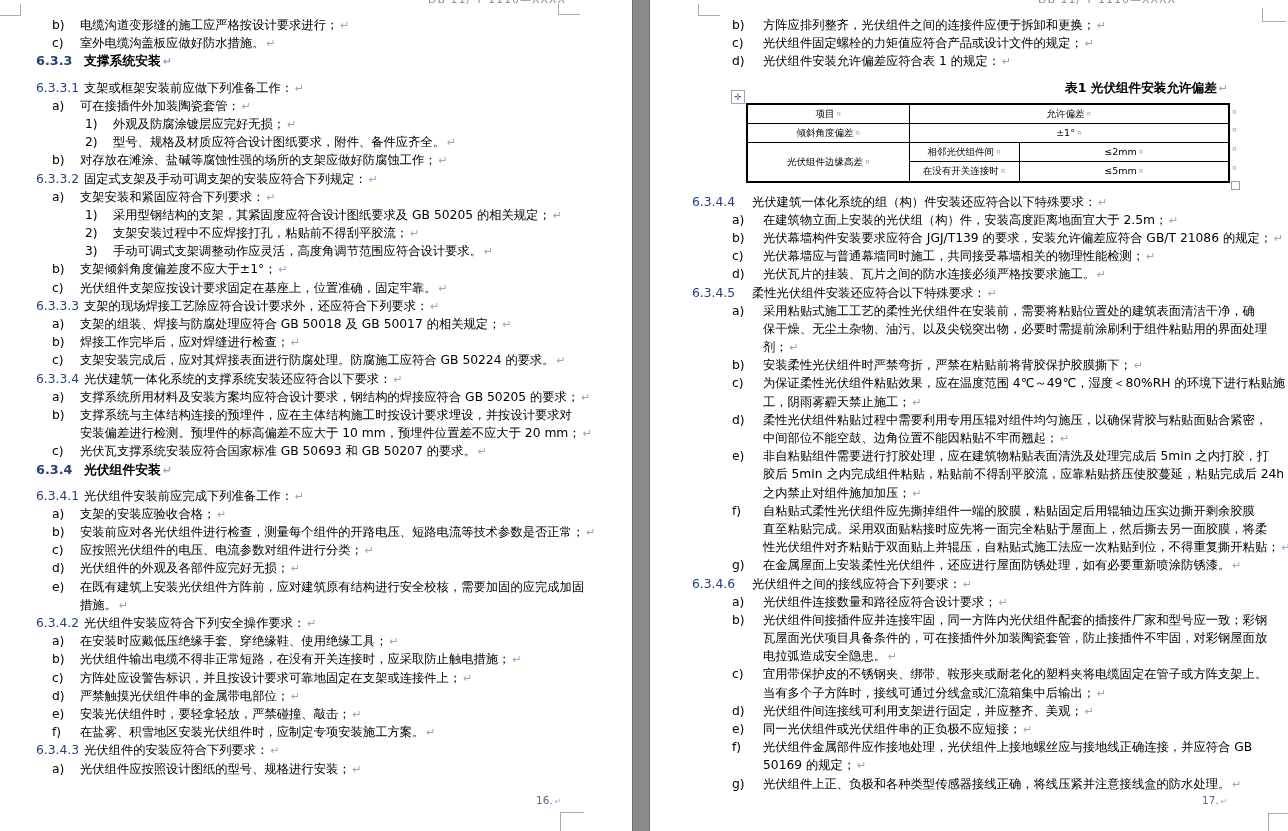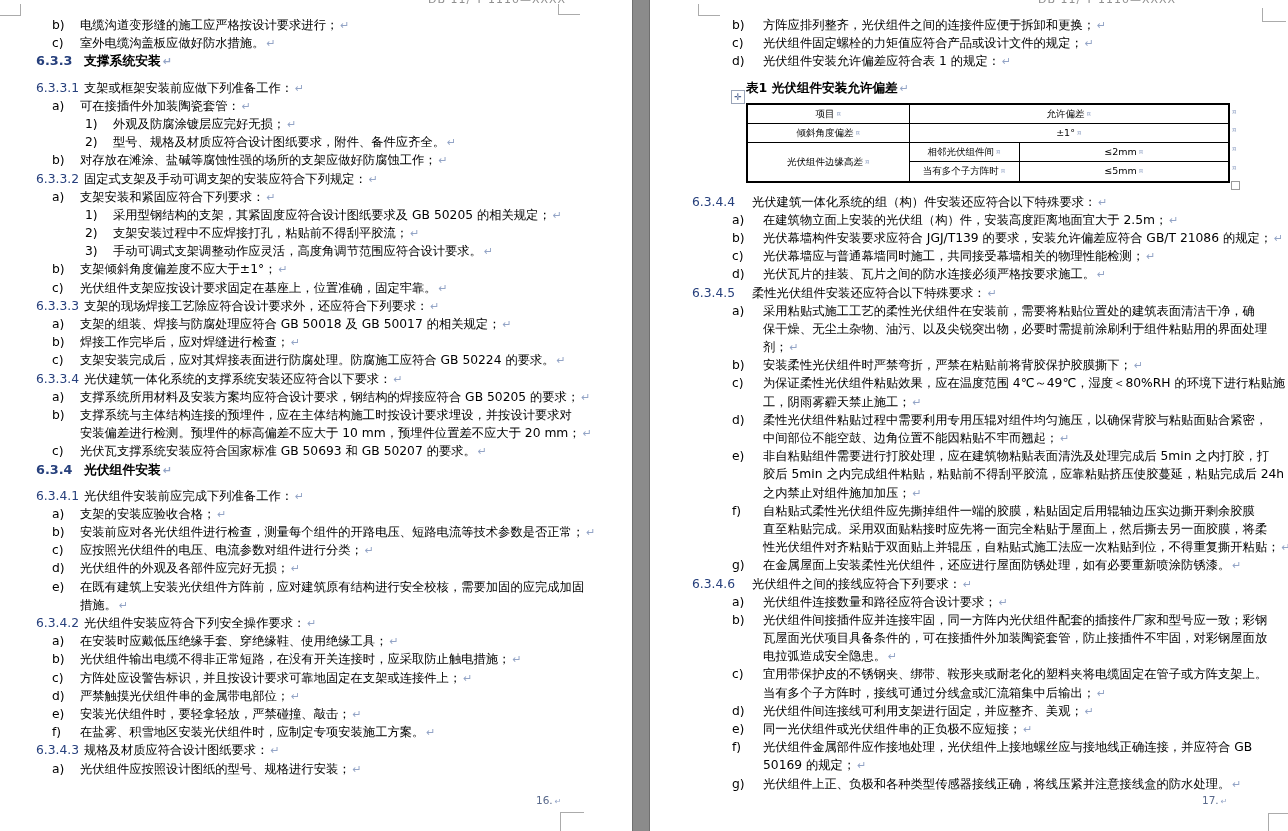--- a/index.html
+++ b/index.html
@@ -30,21 +30,21 @@
   
   .rp .h2,.rp .h3{padding-left:42px;} .rp .h3 .num{width:60px;}
   .rp .li1{padding-left:82px;} .rp .li1 .num{width:31px;}
   .rp .c1{padding-left:113px;}
   .pmark{color:var(--fmtmark);font-size:11px;margin-left:2px;}
   .pagenum{position:absolute;top:794px;font-size:10.5px;color:var(--pagenum);}
   .page-left .pagenum{left:536px;}
   .page-right .pagenum{left:552px;text-align:center;}
   .pagenum .pmark{font-size:8px;}
   
-  .caption{margin:8px 0 2px 96px;width:482px;text-align:left;height:18.2px;}
+  .caption{margin:8px 0 2px 96px;width:482px;text-align:right;height:18.2px;}
   .caption .cap{font-weight:bold;font-size:12.6px;}
   .tblzone{position:relative;margin:6px 0 10px 96px;width:482px;border-radius:30px;}
   table.t1{width:482px;border-collapse:collapse;table-layout:fixed;font-size:9.5px;
     border:2px solid var(--tborder);}
   table.t1 td{border:1px solid var(--tborder);text-align:center;height:16.5px;padding:0 2px;overflow:hidden;}
   table.t1 td::after{content:"\00A4";color:var(--fmtmark);font-size:7px;margin-left:2px;vertical-align:1px;}
   .movehandle{position:absolute;left:-15px;top:-13px;width:12px;height:12px;border:1px solid #9aa4b8;
     box-sizing:content-box;color:#4a5f8f;font-size:9px;line-height:12px;text-align:center;background:#fff;}
   .movehandle::before{content:"\271B";}
   .resizehandle{position:absolute;right:-12px;bottom:-7px;width:7px;height:7px;border:1px solid #9a9a9a;background:#fff;}
@@ -92,21 +92,21 @@
       <div class="ln li1"><span class="num">d)</span><span>光伏组件的外观及各部件应完好无损；</span><span class="pmark">↵</span></div>
       <div class="ln li1"><span class="num">e)</span><span>在既有建筑上安装光伏组件方阵前，应对建筑原有结构进行安全校核，需要加固的应完成加固</span></div>
       <div class="ln c1"><span>措施。</span><span class="pmark">↵</span></div>
       <div class="ln h3"><span class="num">6.3.4.2</span><span>光伏组件安装应符合下列安全操作要求：</span><span class="pmark">↵</span></div>
       <div class="ln li1"><span class="num">a)</span><span>在安装时应戴低压绝缘手套、穿绝缘鞋、使用绝缘工具；</span><span class="pmark">↵</span></div>
       <div class="ln li1"><span class="num">b)</span><span>光伏组件输出电缆不得非正常短路，在没有开关连接时，应采取防止触电措施；</span><span class="pmark">↵</span></div>
       <div class="ln li1"><span class="num">c)</span><span>方阵处应设警告标识，并且按设计要求可靠地固定在支架或连接件上；</span><span class="pmark">↵</span></div>
       <div class="ln li1"><span class="num">d)</span><span>严禁触摸光伏组件串的金属带电部位；</span><span class="pmark">↵</span></div>
       <div class="ln li1"><span class="num">e)</span><span>安装光伏组件时，要轻拿轻放，严禁碰撞、敲击；</span><span class="pmark">↵</span></div>
       <div class="ln li1"><span class="num">f)</span><span>在盐雾、积雪地区安装光伏组件时，应制定专项安装施工方案。</span><span class="pmark">↵</span></div>
-      <div class="ln h3"><span class="num">6.3.4.3</span><span>规格及材质应符合设计图纸要求：</span><span class="pmark">↵</span></div>
+      <div class="ln h3"><span class="num">6.3.4.3</span><span>光伏组件的安装应符合下列要求：</span><span class="pmark">↵</span></div>
       <div class="ln li1"><span class="num">a)</span><span>光伏组件应按照设计图纸的型号、规格进行安装；</span><span class="pmark">↵</span></div>
     </div>
   <div class="pagenum"><span>16.</span><span class="pmark">↵</span></div>
   <div class="crop" style="left:0;top:15px;width:21px;height:1px;"></div>
   <div class="crop" style="left:20px;top:4px;width:1px;height:12px;"></div>
   <div class="crop" style="left:558px;top:14px;width:22px;height:1px;"></div>
   <div class="crop" style="left:558px;top:4px;width:1px;height:11px;"></div>
   <div class="crop" style="left:560px;top:812px;width:24px;height:1px;"></div>
   <div class="crop" style="left:560px;top:812px;width:1px;height:19px;"></div>
 </div>
@@ -138,21 +138,21 @@
         <tr>
           <td>倾斜角度偏差</td>
           <td colspan="2">±1°</td>
         </tr>
         <tr>
           <td rowspan="2">光伏组件边缘高差</td>
           <td>相邻光伏组件间</td>
           <td>≤2mm</td>
         </tr>
         <tr>
-          <td>当有多个子方阵时</td>
+          <td>在没有开关连接时</td>
           <td>≤5mm</td>
         </tr>
       </tbody>
         </table>
       <div class="rowmarks">
           <span></span>
           <span></span>
           <span></span>
           <span></span>
         </div>

